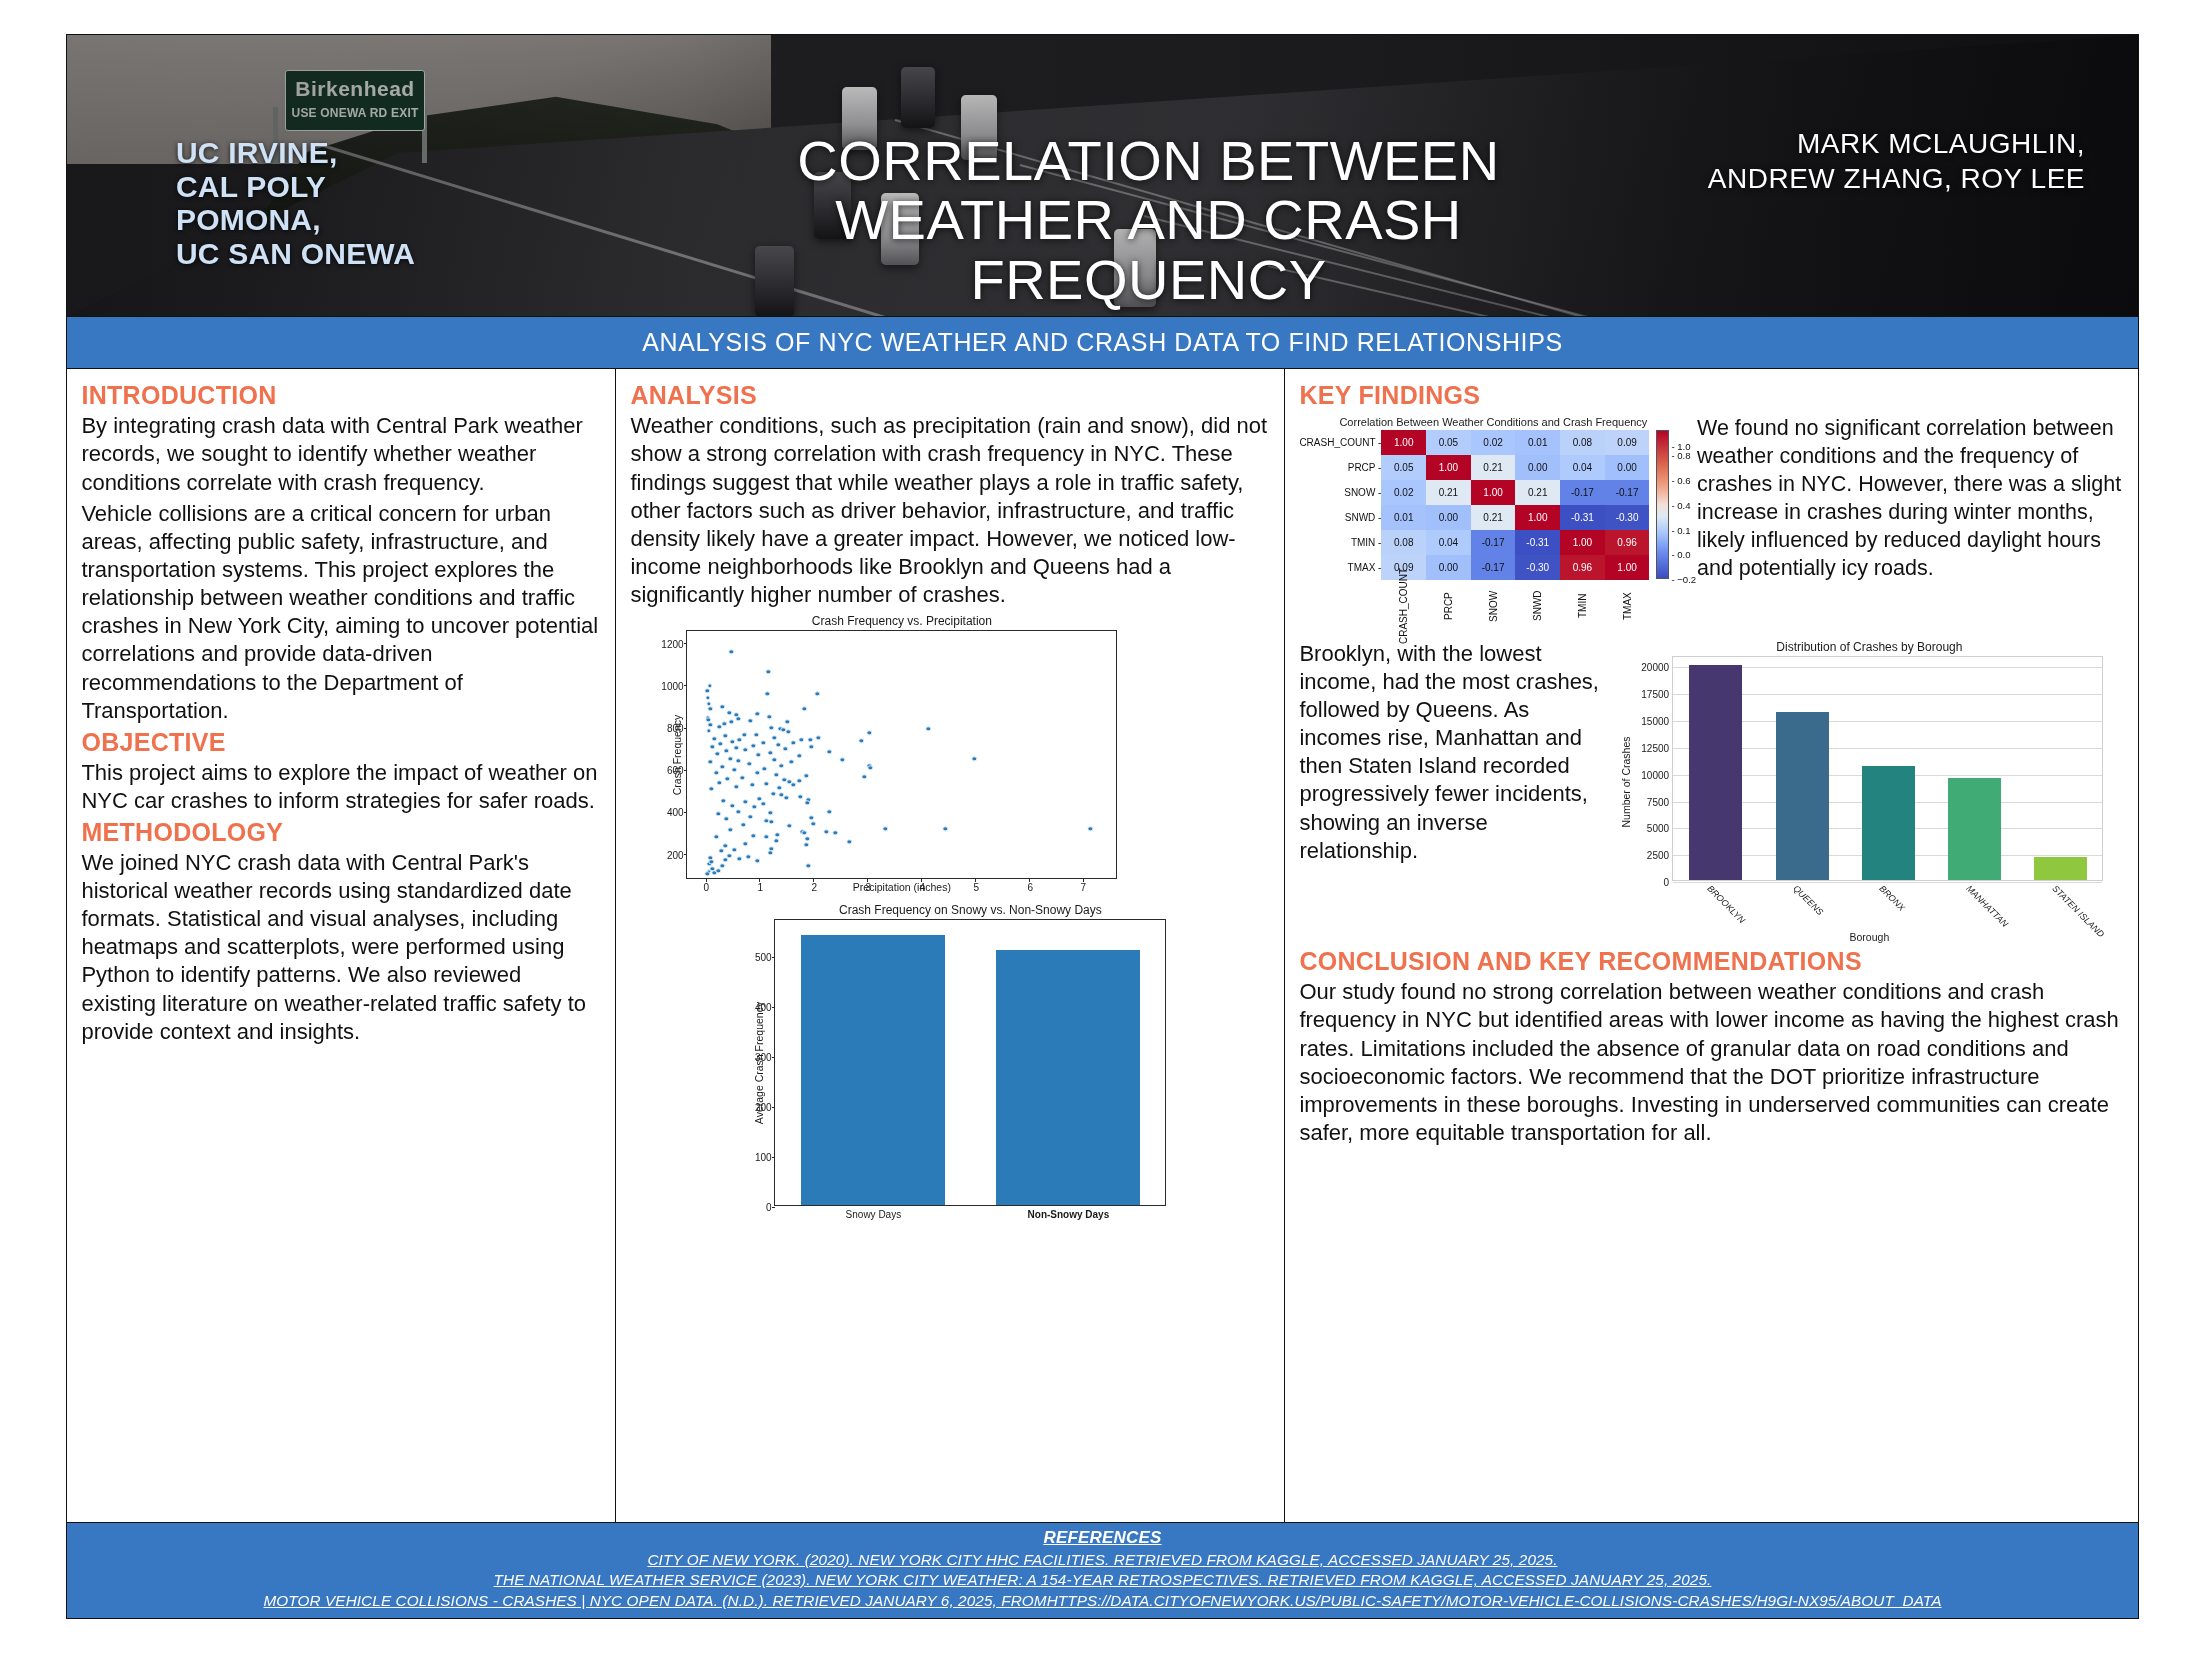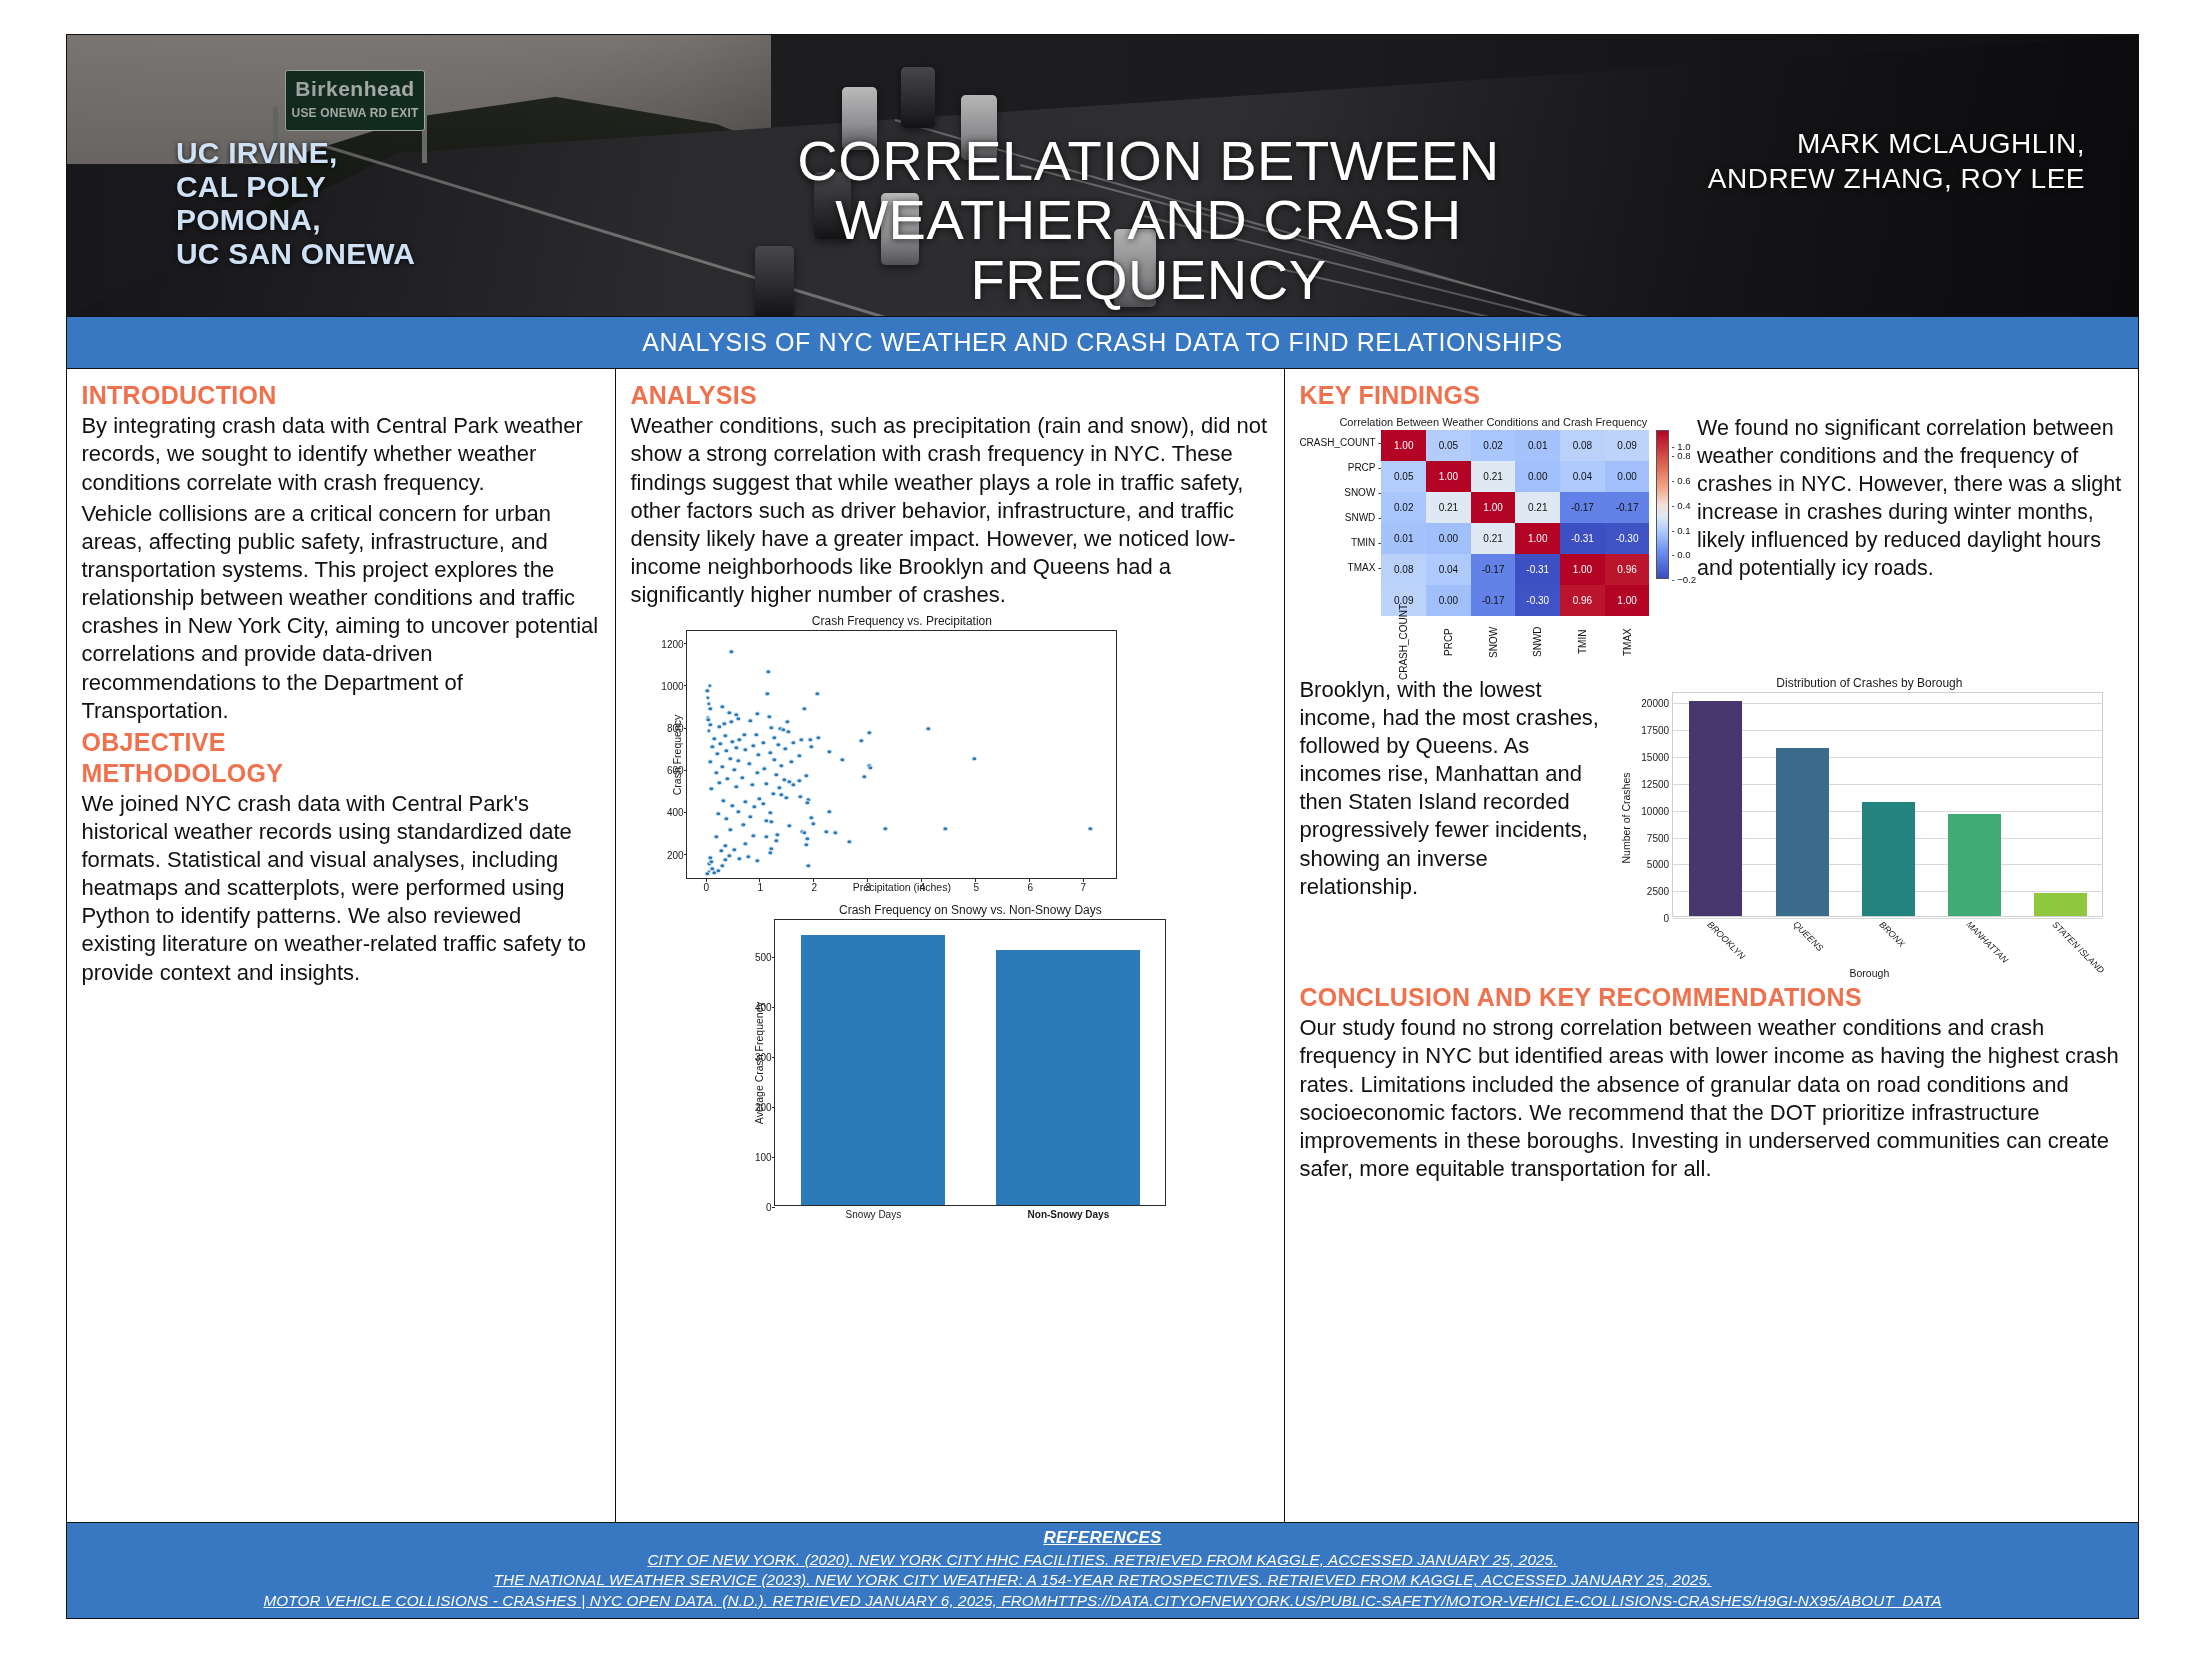--- a/index.html
+++ b/index.html
@@ -161,21 +161,21 @@
 
   
   #snow-chart { margin: 10.5px 0 0 144px; width: 392px; }
   #snow-plot { height: 287px; }
   .sbar { position: absolute; bottom: 0; background: #2b7bb9; }
 
   
   #heatmap { margin-top: 3.8px; }
   .hm-grid { display: grid; grid-template-columns: repeat(6, 1fr); }
   .hm-cell {
-    height: 31px; display: flex; align-items: center; justify-content: center;
+    height: 25px; display: flex; align-items: center; justify-content: center;
     font-size: 10px; color: #111;
   }
   .hm-rowlab {
     font-size: 10px; color: #111; text-align: left; padding-right: 0;
     height: 25px; display: flex; align-items: center; justify-content: flex-end; white-space: nowrap;
   }
   .hm-collab {
     font-size: 10px; color: #111; white-space: nowrap;
     writing-mode: vertical-rl; transform: rotate(180deg);
     height: 52px; display: flex; align-items: flex-start; justify-content: center; margin: 0 auto;
@@ -270,20 +270,21 @@
   <div class="subtitle">ANALYSIS OF NYC WEATHER AND CRASH DATA TO FIND RELATIONSHIPS</div>
 
   <div class="body">
 
     <div class="col col-1">
       <h2 class="sec">INTRODUCTION</h2>
       <p class="para">By integrating crash data with Central Park weather records, we sought to identify whether weather conditions correlate with crash frequency.</p>
       <p class="para">Vehicle collisions are a critical concern for urban areas, affecting public safety, infrastructure, and transportation systems. This project explores the relationship between weather conditions and traffic crashes in New York City, aiming to uncover potential correlations and provide data-driven recommendations to the Department of Transportation.</p>
 
       <h2 class="sec">OBJECTIVE</h2>
+      <p class="para">This project aims to explore the impact of weather on NYC car crashes to inform strategies for safer roads.</p>
 
       <h2 class="sec">METHODOLOGY</h2>
       <p class="para">We joined NYC crash data with Central Park's historical weather records using standardized date formats. Statistical and visual analyses, including heatmaps and scatterplots, were performed using Python to identify patterns. We also reviewed existing literature on weather-related traffic safety to provide context and insights.</p>
     </div>
 
     <div class="col col-2">
       <h2 class="sec">ANALYSIS</h2>
       <p class="para">Weather conditions, such as precipitation (rain and snow), did not show a strong correlation with crash frequency in NYC. These findings suggest that while weather plays a role in traffic safety, other factors such as driver behavior, infrastructure, and traffic density likely have a greater impact. However, we noticed low-income neighborhoods like Brooklyn and Queens had a significantly higher number of crashes.</p>
 
       <div class="chart" id="scatter-chart">

